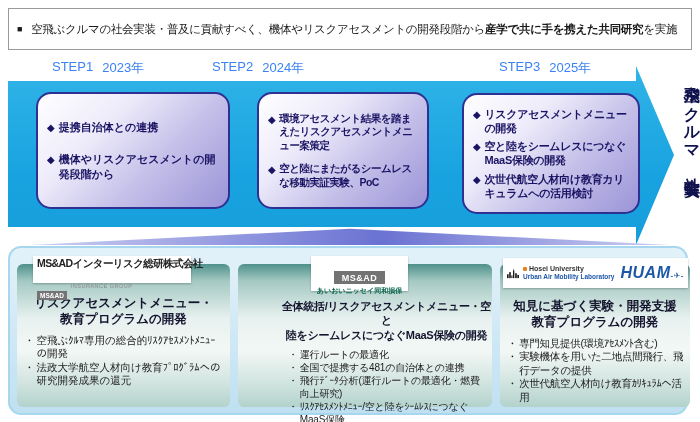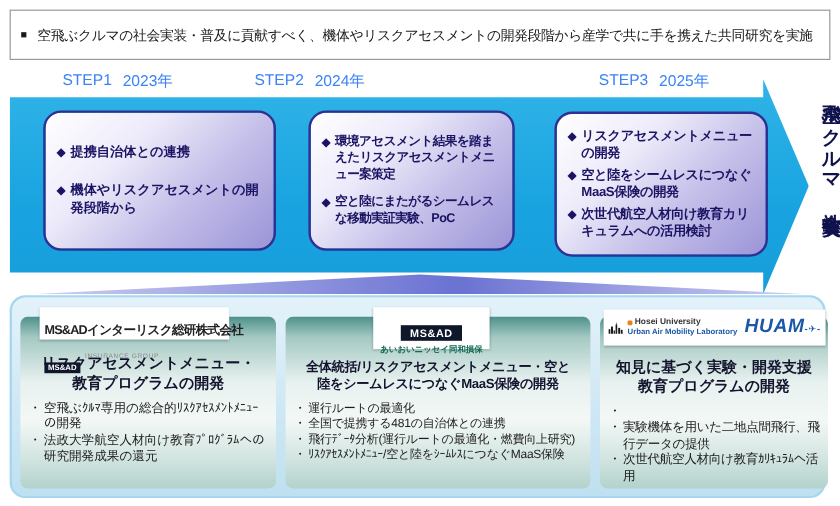--- a/index.html
+++ b/index.html
@@ -7,21 +7,21 @@
     position:relative;width:700px;height:422px;background:#ffffff;overflow:hidden;
     font-family:"Liberation Sans","DejaVu Sans",sans-serif;color:#111;
   }
   
   .header{
     position:absolute;left:8px;top:8px;width:666px;height:40px;
     border:1px solid #9a9a9a;background:#fff;display:flex;align-items:center;
     padding:0 8px;gap:9px;font-size:11.5px;letter-spacing:-0.3px;color:#1a1a1a;
   }
   .header .sq{font-size:9px;line-height:1;color:#1a1a1a;}
-  .header b{font-weight:normal;}
+  .header b{font-weight:bold;}
   
   .step-label{position:absolute;top:59px;font-size:13px;color:#3b82f6;display:flex;gap:9px;white-space:nowrap;}
   
   .big-arrow{
     position:absolute;left:8px;top:64px;width:668px;height:184px;
     background:linear-gradient(180deg,#31b4e8 0%,#18a3e0 60%,#169eda 100%);
     clip-path:polygon(0px 17px,628px 17px,628px 2px,666px 91px,628px 181px,628px 163px,0px 163px);
   }
   
   .pbox{
@@ -53,40 +53,40 @@
     position:absolute;left:8px;top:246px;width:680px;height:169px;
     border:2px solid #a6d7ee;border-radius:13px;box-sizing:border-box;
     background:linear-gradient(180deg,#e3f2fa 0%,#cfe8f5 55%,#bfe0f1 100%);
   }
   
   .tbox{
     position:absolute;top:264px;height:143px;border-radius:6px;box-sizing:border-box;
     background:linear-gradient(180deg,#4f918b 0%,#a5c9c3 12%,#e7f1ef 38%,#f3f8f6 60%,#d3e5e1 82%,#b3d2cc 100%);
   }
   #tbox1{left:17px;width:213px;}
-  #tbox2{left:238px;width:254px;}
+  #tbox2{left:238px;width:254px;padding-left:43px;}
   #tbox3{left:500px;width:190px;}
   .tbox .title{
     text-align:center;font-weight:bold;color:#14142e;line-height:1.3;
   }
   #tbox1 .title{margin-top:31px;font-size:12.5px;}
   #tbox2 .title{margin-top:35px;font-size:11px;letter-spacing:-0.3px;}
   #tbox3 .title{margin-top:34px;font-size:12.5px;}
   .tbox ul{list-style:none;margin:6px 6px 0 7px;padding:0;}
   .tbox li{display:flex;gap:2px;color:#1c1c1c;line-height:1.3;}
   #tbox1 li{font-size:10.5px;}
   #tbox2 li{font-size:10px;letter-spacing:-0.2px;}
   #tbox3 li{font-size:10.5px;letter-spacing:-0.3px;}
   .tbox .dot{flex:0 0 auto;}
   
   .logo{position:absolute;background:#fff;box-shadow:0 1px 2px rgba(0,0,0,.25);box-sizing:border-box;}
-  #logo1{left:33px;top:256px;width:158px;height:27px;padding:12px 4px;}
+  #logo1{left:33px;top:256px;width:158px;height:27px;padding:1px 4px;}
   #logo1 .l1{font-size:10.5px;font-weight:bold;color:#222;white-space:nowrap;letter-spacing:-0.6px;}
   #logo1 .l2{display:flex;align-items:center;gap:4px;margin-top:0px;}
-  .msad-chip{background:#0f172a;color:#fff;font-weight:bold;display:inline-block;margin-top:20px;}
+  .msad-chip{background:#737373;color:#fff;font-weight:bold;display:inline-block;margin-top:20px;}
   #logo1 .msad-chip{font-size:6.5px;padding:1px 3px;}
   #logo1 .grp{font-size:5.5px;color:#8a8a8a;letter-spacing:0.5px;}
   #logo2{left:311px;top:256px;width:97px;height:35px;display:flex;flex-direction:column;align-items:center;justify-content:center;gap:2px;}
   #logo2 .msad-chip{font-size:9px;padding:1.5px 8px;letter-spacing:0.5px;}
   #logo2 .sub{font-size:7px;font-weight:bold;color:#0f6b52;white-space:nowrap;}
   #logo3{left:503px;top:258px;width:185px;height:30px;display:flex;align-items:center;padding:2px 4px;gap:4px;}
   #logo3 .uni{display:flex;flex-direction:column;line-height:1.15;}
   #logo3 .uni .u1{font-size:7px;font-weight:bold;color:#333;display:flex;align-items:center;gap:2px;}
   #logo3 .uni .u1 .odot{width:4px;height:4px;background:#e8821e;border-radius:1px;display:inline-block;}
   #logo3 .uni .u2{font-size:6.5px;font-weight:bold;color:#1d57a8;white-space:nowrap;}
@@ -206,20 +206,21 @@
   </div>
 
   <div class="tbox" id="tbox3">
     <div class="title">
       <span>知見に基づく実験・開発支援</span><br>
       <span>教育プログラムの開発</span>
     </div>
     <ul>
       <li>
           <span class="dot">・</span>
+          <span>専門知見提供(環境ｱｾｽﾒﾝﾄ含む)</span>
         </li>
       <li>
           <span class="dot">・</span>
           <span>実験機体を用いた二地点間飛行、飛行データの提供</span>
         </li>
       <li>
           <span class="dot">・</span>
           <span>次世代航空人材向け教育ｶﾘｷｭﾗﾑへ活用</span>
         </li>
     </ul>

